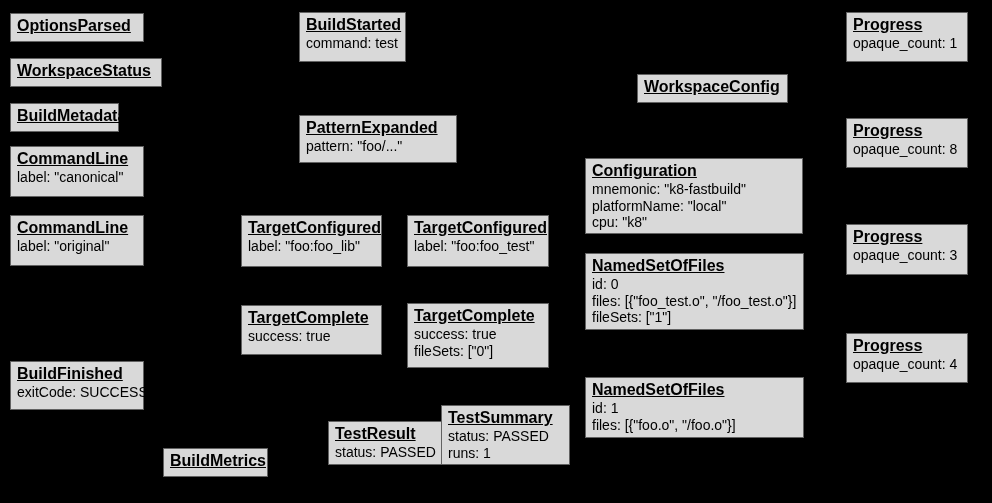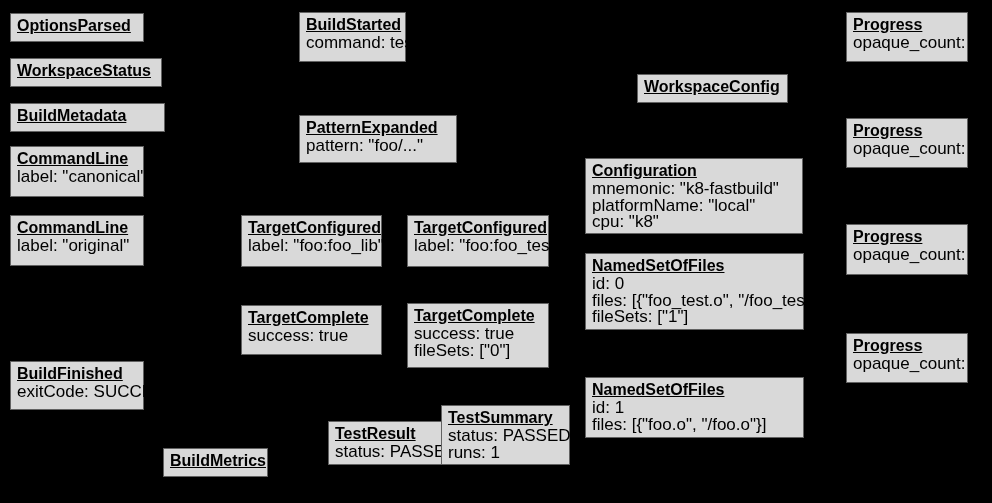--- a/index.html
+++ b/index.html
@@ -25,41 +25,41 @@
   }
   .box-title {
     font-weight: bold;
     font-size: 16px;
     line-height: 20px;
     text-decoration: underline;
     letter-spacing: 0px;
     white-space: normal;
   }
   .box-line {
-    font-size: 17px;
+    font-size: 14px;
     line-height: 16.5px;
     white-space: nowrap;
   }
 </style>
 </head>
 <body>
 
 <div id="canvas">
 
   <div class="box" style="left:10px; top:13px; width:134px; height:29px">
     <div class="box-title">OptionsParsed</div>
     <div></div>
   </div>
 
   <div class="box" style="left:10px; top:58px; width:152px; height:29px">
     <div class="box-title">WorkspaceStatus</div>
     <div></div>
   </div>
 
-  <div class="box" style="left:10px; top:103px; width:155px; height:29px">
+  <div class="box" style="left:10px; top:103px; width:109px; height:29px">
     <div class="box-title">BuildMetadata</div>
     <div></div>
   </div>
 
   <div class="box" style="left:10px; top:146px; width:134px; height:51px">
     <div class="box-title">CommandLine</div>
     <div>
         <div class="box-line">label: "canonical"</div>
       </div>
   </div>
@@ -177,21 +177,21 @@
   <div class="box" style="left:846px; top:12px; width:122px; height:50px">
     <div class="box-title">Progress</div>
     <div>
         <div class="box-line">opaque_count: 1</div>
       </div>
   </div>
 
   <div class="box" style="left:846px; top:118px; width:122px; height:50px">
     <div class="box-title">Progress</div>
     <div>
-        <div class="box-line">opaque_count: 7</div>
+        <div class="box-line">opaque_count: 8</div>
       </div>
   </div>
 
   <div class="box" style="left:846px; top:224px; width:122px; height:51px">
     <div class="box-title">Progress</div>
     <div>
         <div class="box-line">opaque_count: 3</div>
       </div>
   </div>
 

